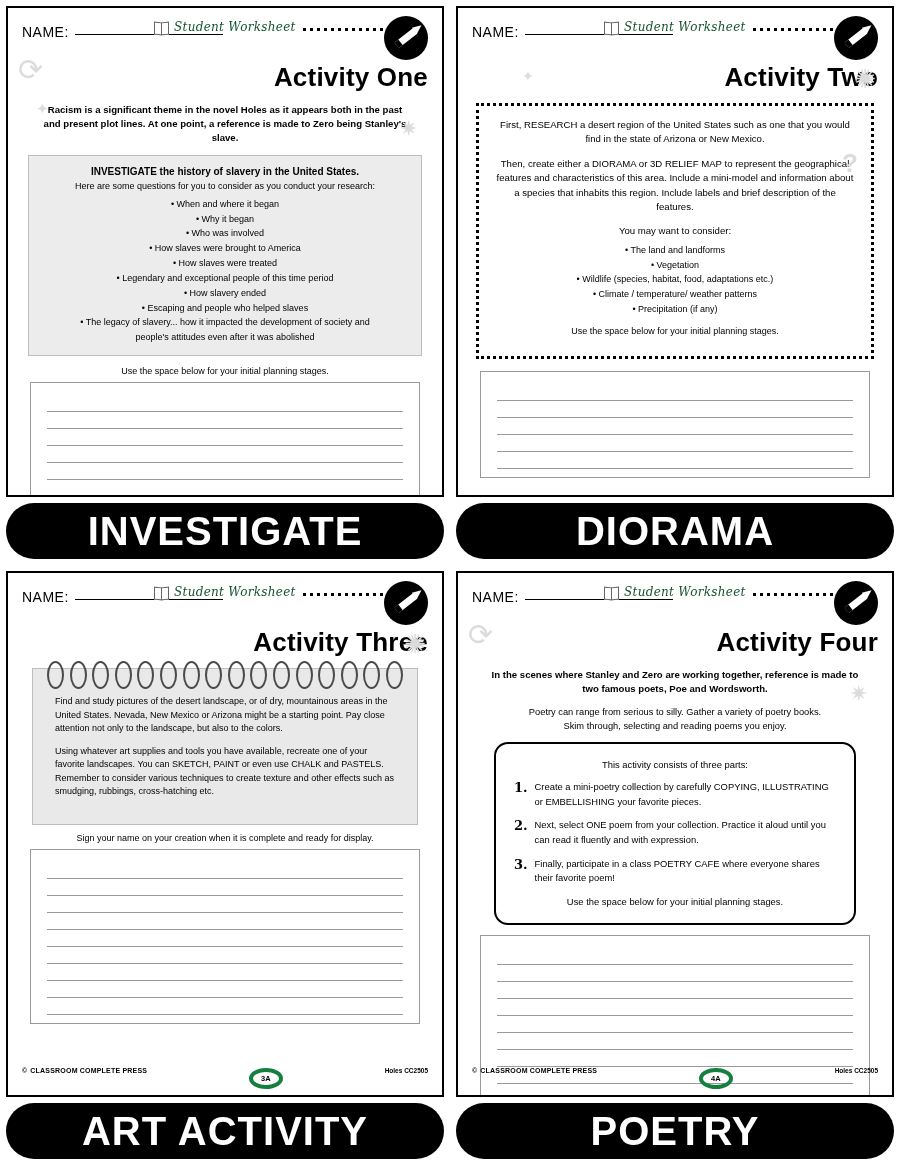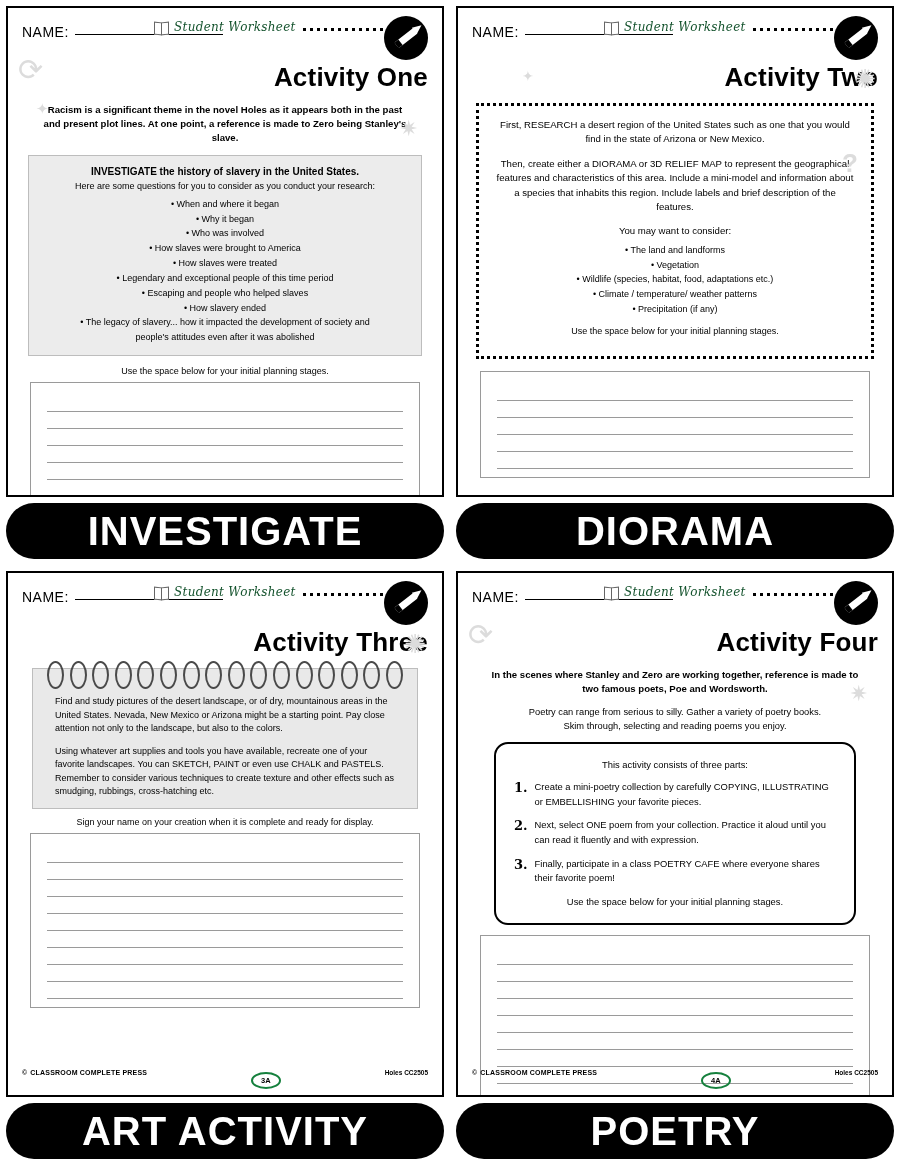--- a/index.html
+++ b/index.html
@@ -193,21 +193,21 @@
   .center{text-align:center;}
   .note{
     text-align:center;font-size:9px;margin:8px 0 6px 0;
   }
   
   .notepad{
     position:relative;
     margin:4px 10px 8px 10px;
     background:#e9e9e9;
     border:1px solid #bdbdbd;
-    padding:26px 22px 0 22px;
+    padding:26px 22px 16px 22px;
     font-size:9px;
     line-height:1.5;
   }
   .spiral{
     position:absolute;left:14px;right:14px;top:-8px;height:26px;
     display:flex;justify-content:space-between;
   }
   .ring{
     width:13px;height:24px;
     border:2px solid #4a4a4a;
@@ -231,21 +231,21 @@
     position:absolute;
     left:14px;right:14px;bottom:6px;
     display:flex;align-items:center;justify-content:space-between;
     font-size:7px;
   }
   .cc{
     display:flex;align-items:center;gap:3px;
     font-size:7px;font-weight:700;letter-spacing:.2px;
   }
   .pagecircle{
-    border:2px solid #15803d;border-radius:50%;
+    border:4px solid #15803d;border-radius:50%;
     width:26px;height:13px;
     display:flex;align-items:center;justify-content:center;
     font-size:7.5px;font-weight:700;margin-top:16px;
   }
   .code{font-size:6.5px;font-weight:700;}
   
   .doodle{position:absolute;color:#dcdcdc;pointer-events:none;}
   .d-swirl{left:10px;top:44px;font-size:30px;}
   .d-star1{right:24px;top:108px;font-size:22px;}
   .d-star2{left:28px;top:92px;font-size:15px;}
@@ -286,22 +286,22 @@
         <div class="box-gray">
           <div class="hl">INVESTIGATE the history of slavery in the United States.</div>
           <div class="lead">Here are some questions for you to consider as you conduct your research:</div>
           <div class="bullets">
             <div>• When and where it began</div>
             <div>• Why it began</div>
             <div>• Who was involved</div>
             <div>• How slaves were brought to America</div>
             <div>• How slaves were treated</div>
             <div>• Legendary and exceptional people of this time period</div>
+            <div>• How slavery ended</div>
             <div>• Escaping and people who helped slaves</div>
-            <div>• How slavery ended</div>
             <div>• The legacy of slavery... how it impacted the development of society and</div>
             <div>people's attitudes even after it was abolished</div>
           </div>
         </div>
 
         <div class="note">Use the space below for your initial planning stages.</div>
 
         <div class="lines-box">
           <div class="wline"></div>
           <div class="wline"></div>

